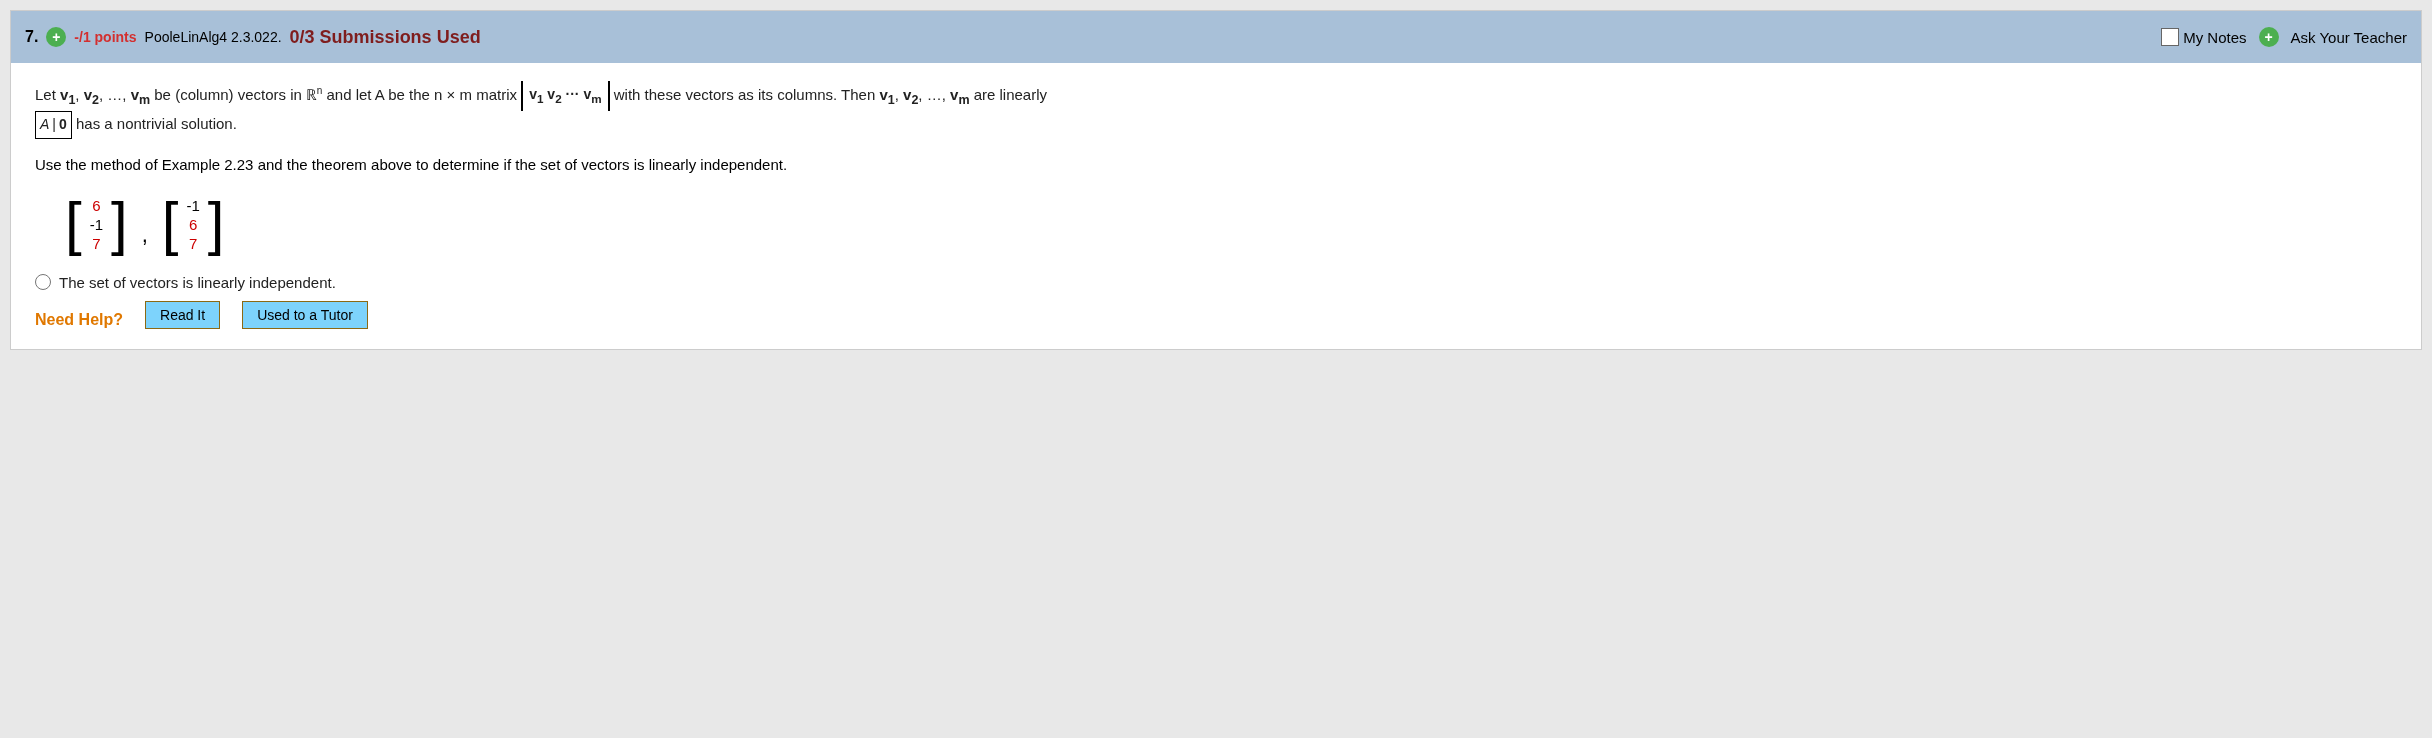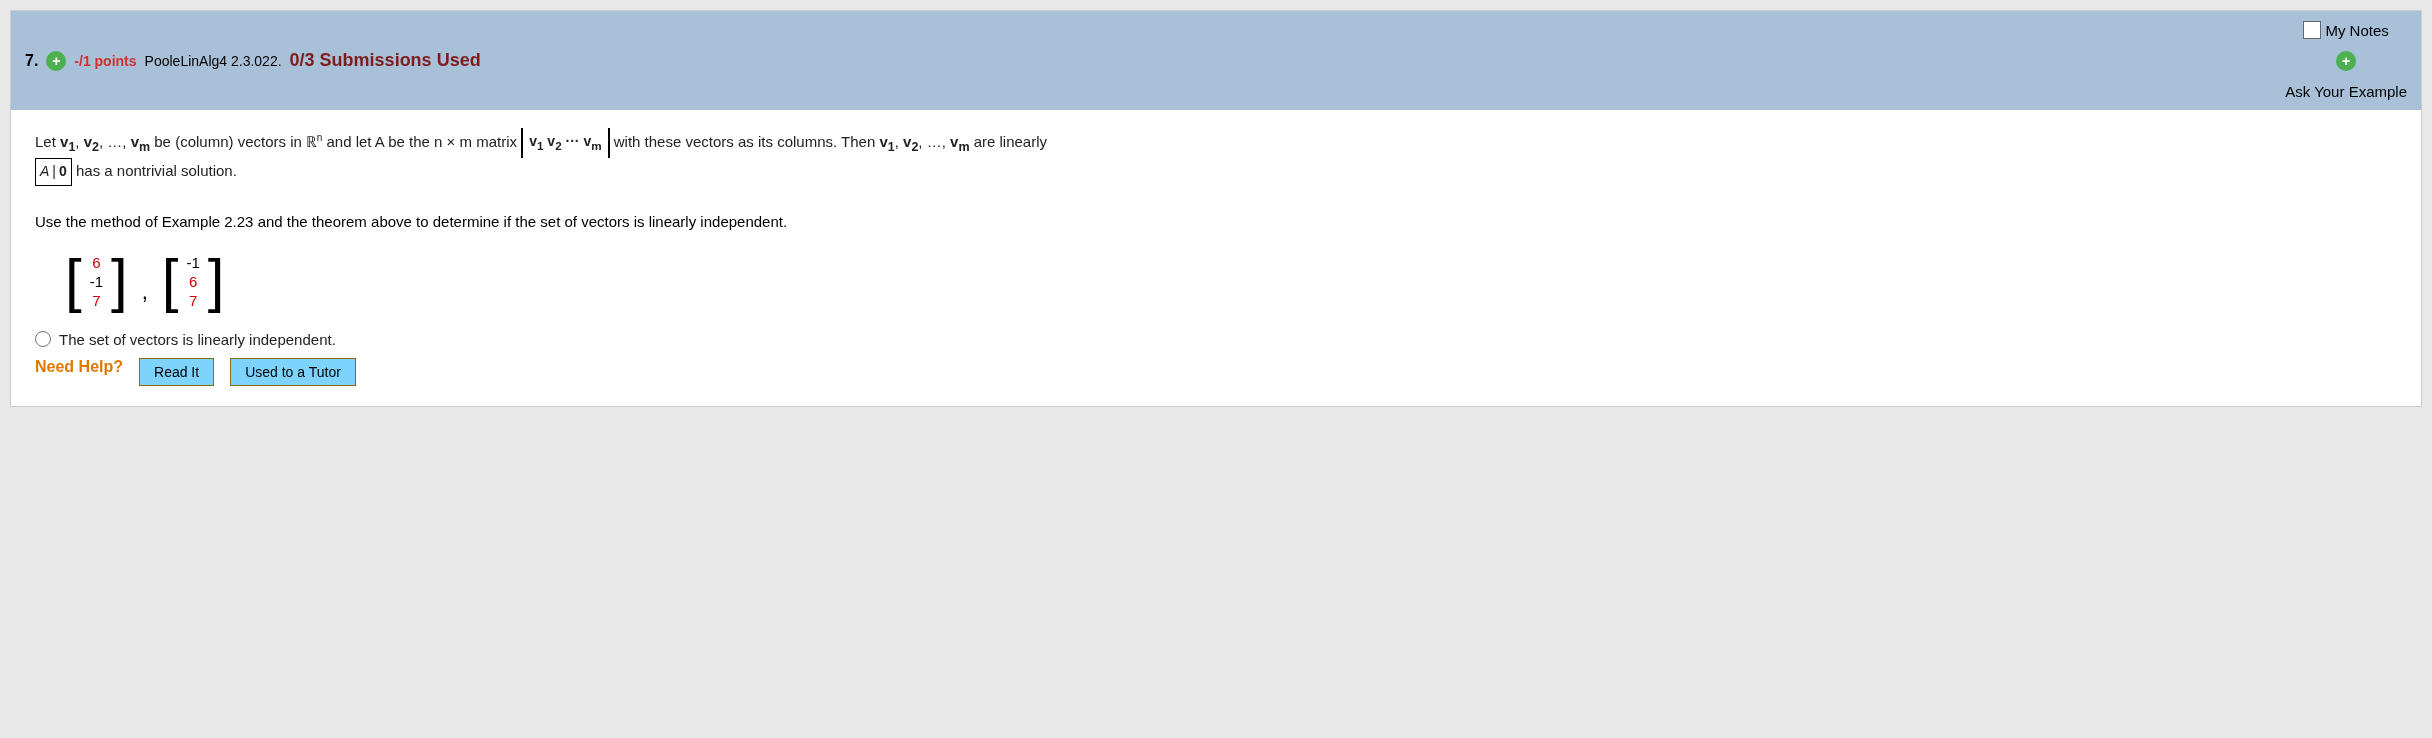--- a/index.html
+++ b/index.html
@@ -57,21 +57,20 @@
     }
     .submissions-text {
       font-weight: bold;
       font-size: 18px;
       color: #7f1d1d;
     }
     .header-right {
       display: flex;
       align-items: center;
       gap: 12px;
-      flex-direction: column;
     }
     .my-notes-btn {
       display: flex;
       align-items: center;
       gap: 4px;
       color: #000;
       font-size: 15px;
       cursor: pointer;
       background: none;
       border: none;
@@ -93,21 +92,21 @@
       cursor: pointer;
       background: none;
       border: none;
       font-family: Arial, sans-serif;
     }
     .question-body {
       padding: 18px 24px 20px 24px;
     }
     .theorem-text {
       line-height: 1.7;
-      margin-bottom: 24px;
+      margin-bottom: 14px;
       font-size: 15px;
       color: #222;
     }
     .theorem-text .matrix-inline {
       display: inline-block;
       border-left: 2px solid #000;
       border-right: 2px solid #000;
       padding: 2px 6px;
       font-size: 14px;
       vertical-align: middle;
@@ -159,22 +158,22 @@
       font-size: 15px;
       color: #222;
     }
     .radio-option input[type="radio"] {
       width: 16px;
       height: 16px;
       cursor: pointer;
     }
     .need-help-section {
       display: flex;
-      align-items: flex-start;
-      gap: 16px;
+      align-items: flex-end;
+      gap: 22px;
       margin-top: 8px;
     }
     .need-help-label {
       color: #e07800;
       font-weight: bold;
       font-size: 16px;
     }
     .help-btn {
       background: #7dd3fc;
       border: 1px solid #8b6914;
@@ -216,21 +215,21 @@
       <span class="source-text">PooleLinAlg4 2.3.022.</span>
       <span class="submissions-text">0/3 Submissions Used</span>
     </div>
     <div class="header-right">
       <button class="my-notes-btn">
         <span class="notes-icon"></span>
         <span>My Notes</span>
       </button>
       <span class="plus-icon">+</span>
       <button class="ask-teacher-btn">
-        <span>Ask Your Example</span>
+        <span>Ask Your Teacher</span>
       </button>
     </div>
   </div>
 
   <div class="question-body">
 
     <div class="theorem-text">
       Let <span class="bold">v<sub>1</sub></span>, <span class="bold">v<sub>2</sub></span>, …, <span class="bold">v<sub>m</sub></span> <span>be (column) vectors in</span> ℝ<sup>n</sup> <span>and let A be the n × m matrix</span>
       <span class="matrix-inline"><span class="bold">v<sub>1</sub> v<sub>2</sub> ··· v<sub>m</sub></span></span>
       <span>with these vectors as its columns. Then</span> <span class="bold">v<sub>1</sub></span>, <span class="bold">v<sub>2</sub></span>, …, <span class="bold">v<sub>m</sub></span> <span>are linearly</span><br>

